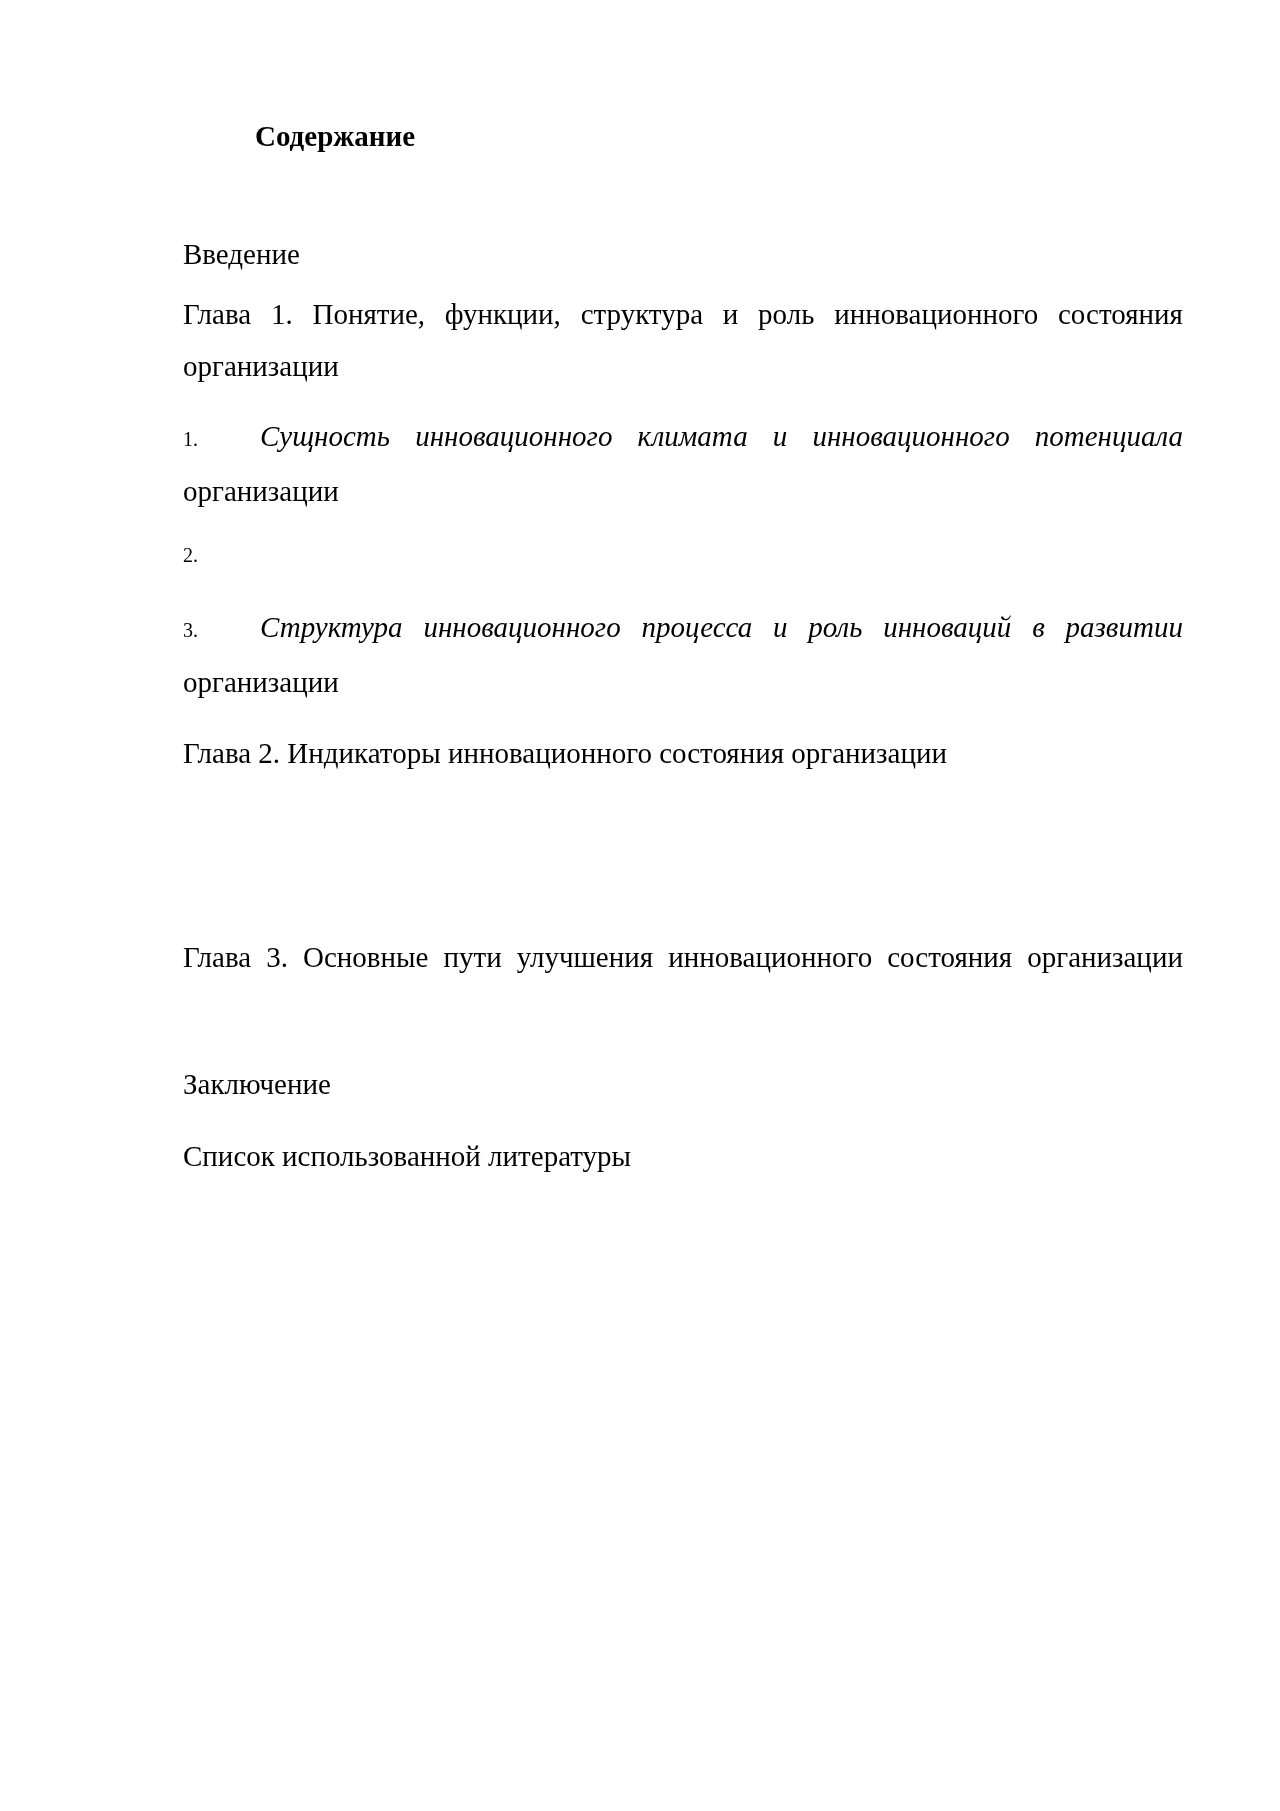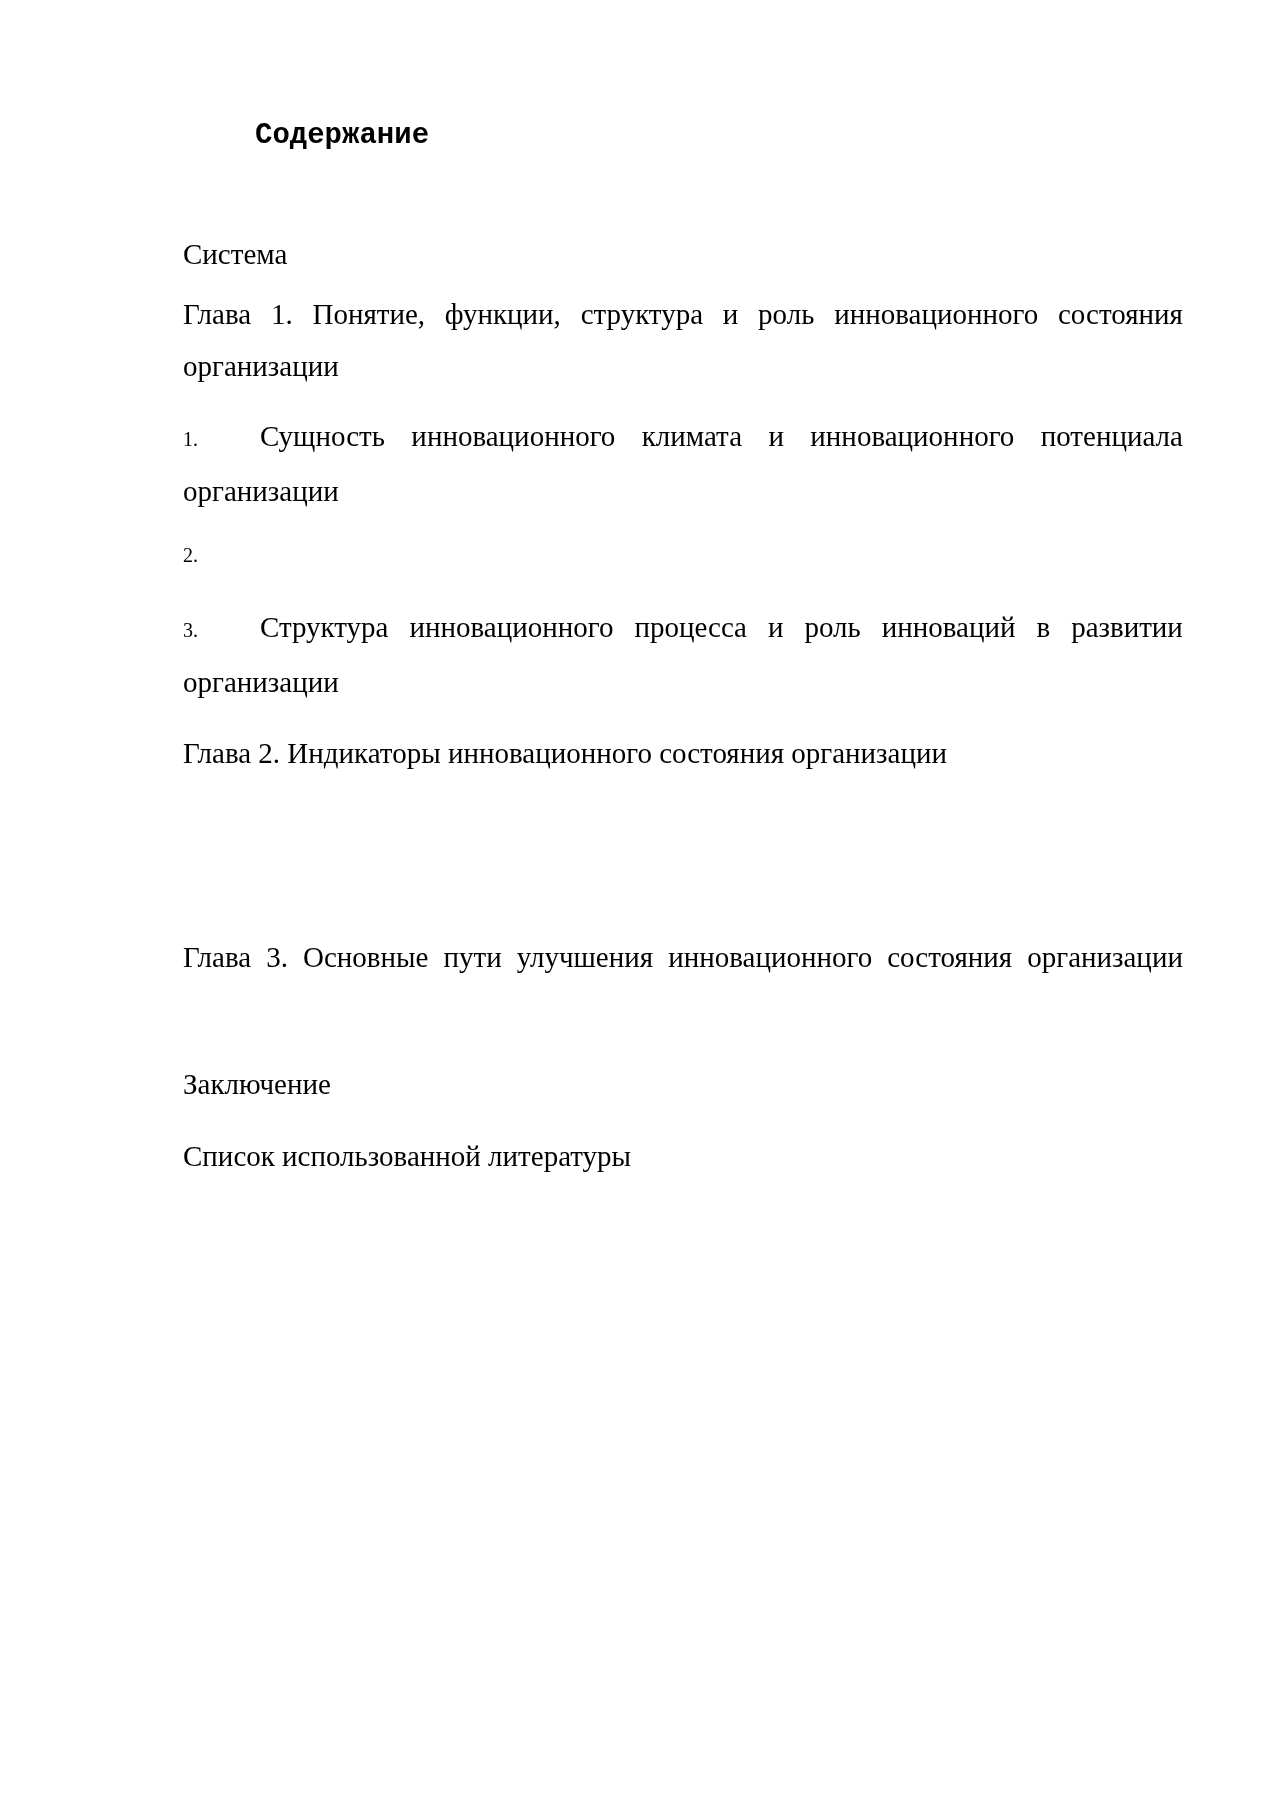--- a/index.html
+++ b/index.html
@@ -19,51 +19,50 @@
     overflow: hidden;
   }
   .par {
     position: absolute;
     left: 183px;
     width: 1000px;
   }
   .doc-title {
     font-weight: bold;
     margin-left: 72px;
-    font-family: Liberation Mono, monospace;
   }
   .line { white-space: nowrap; }
   
   .jwords {
     display: flex;
     justify-content: space-between;
     min-width: 0;
     text-align: center;
   }
   
   .flex-line {
     display: flex;
     align-items: baseline;
   }
   .num {
     flex: 0 0 77px;
     font-size: 20px;
     line-height: 52px;
   }
-  .rest { flex: 1 1 auto; min-width: 0; }
+  .rest { flex: 1 1 auto; min-width: 0; font-style: italic; }
 </style>
 </head>
 <body>
 
 <div class="page">
 
   <div class="par doc-title" style="top:110px">Содержание</div>
 
   <div class="par" style="top:228px">
-    <div class="line">Система</div>
+    <div class="line">Введение</div>
   </div>
 
   <div class="par" style="top:288px">
     <div class="line jwords">
         <span>Глава</span>
         <span>1.</span>
         <span>Понятие,</span>
         <span>функции,</span>
         <span>структура</span>
         <span>и</span>

